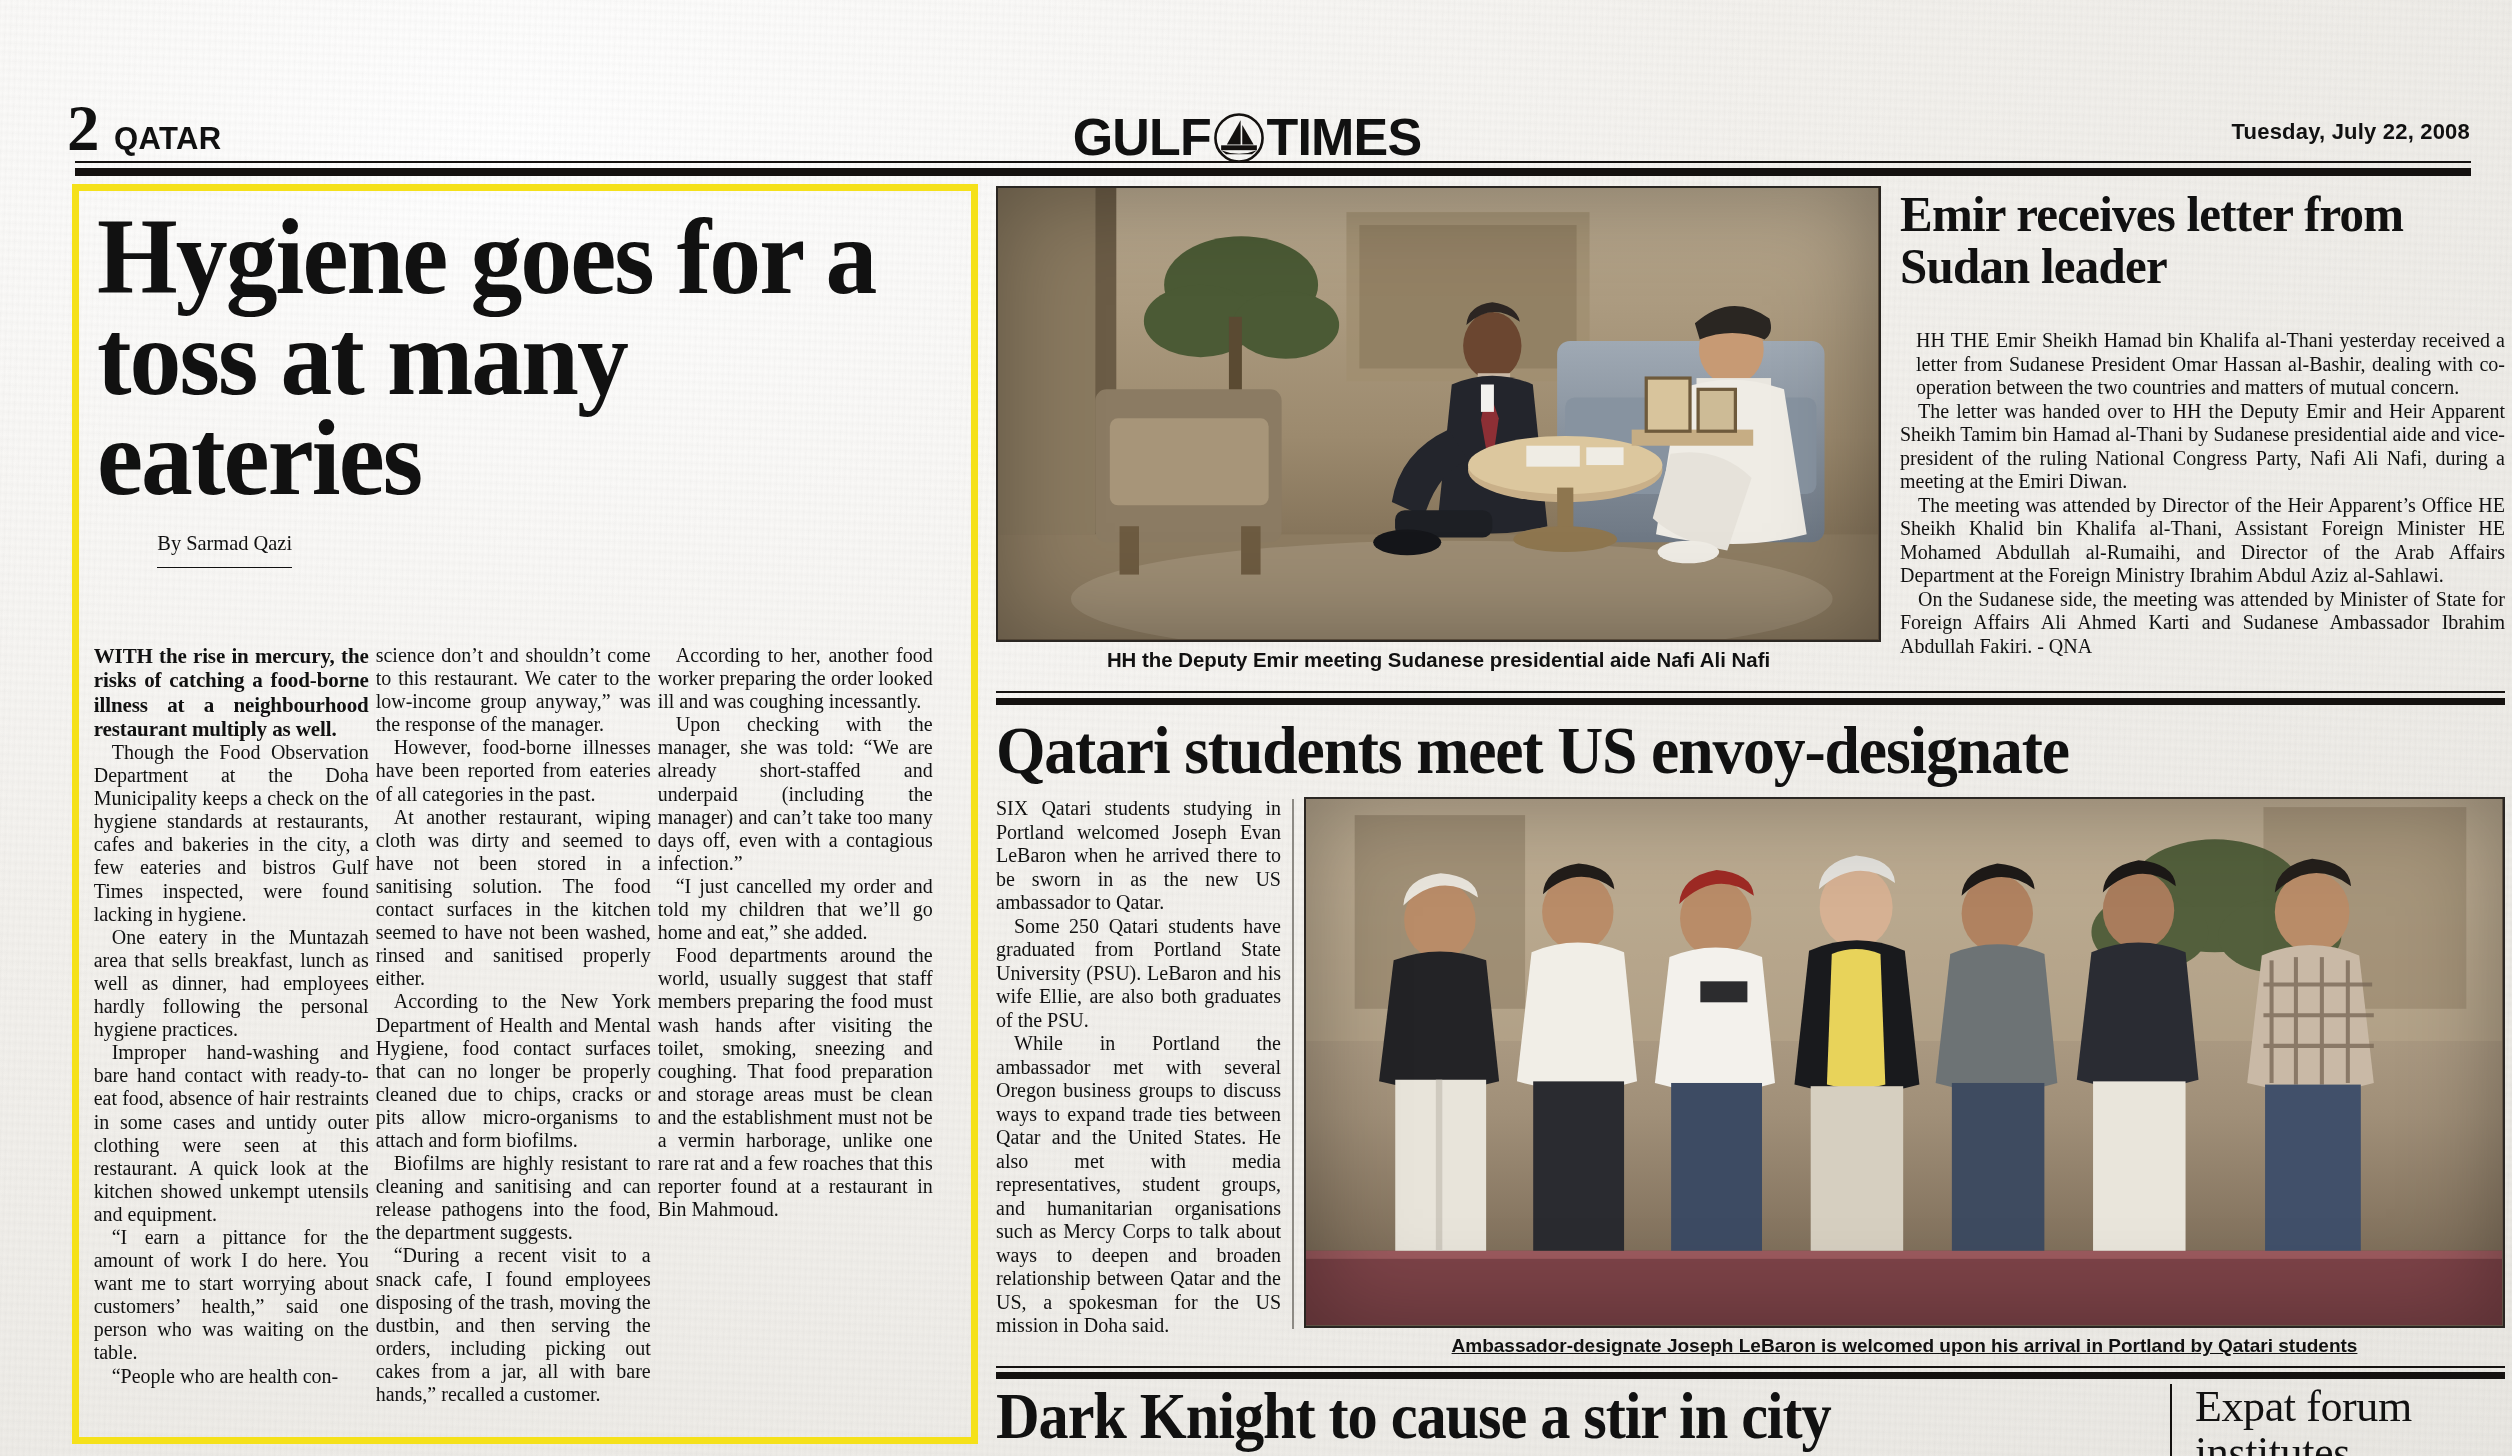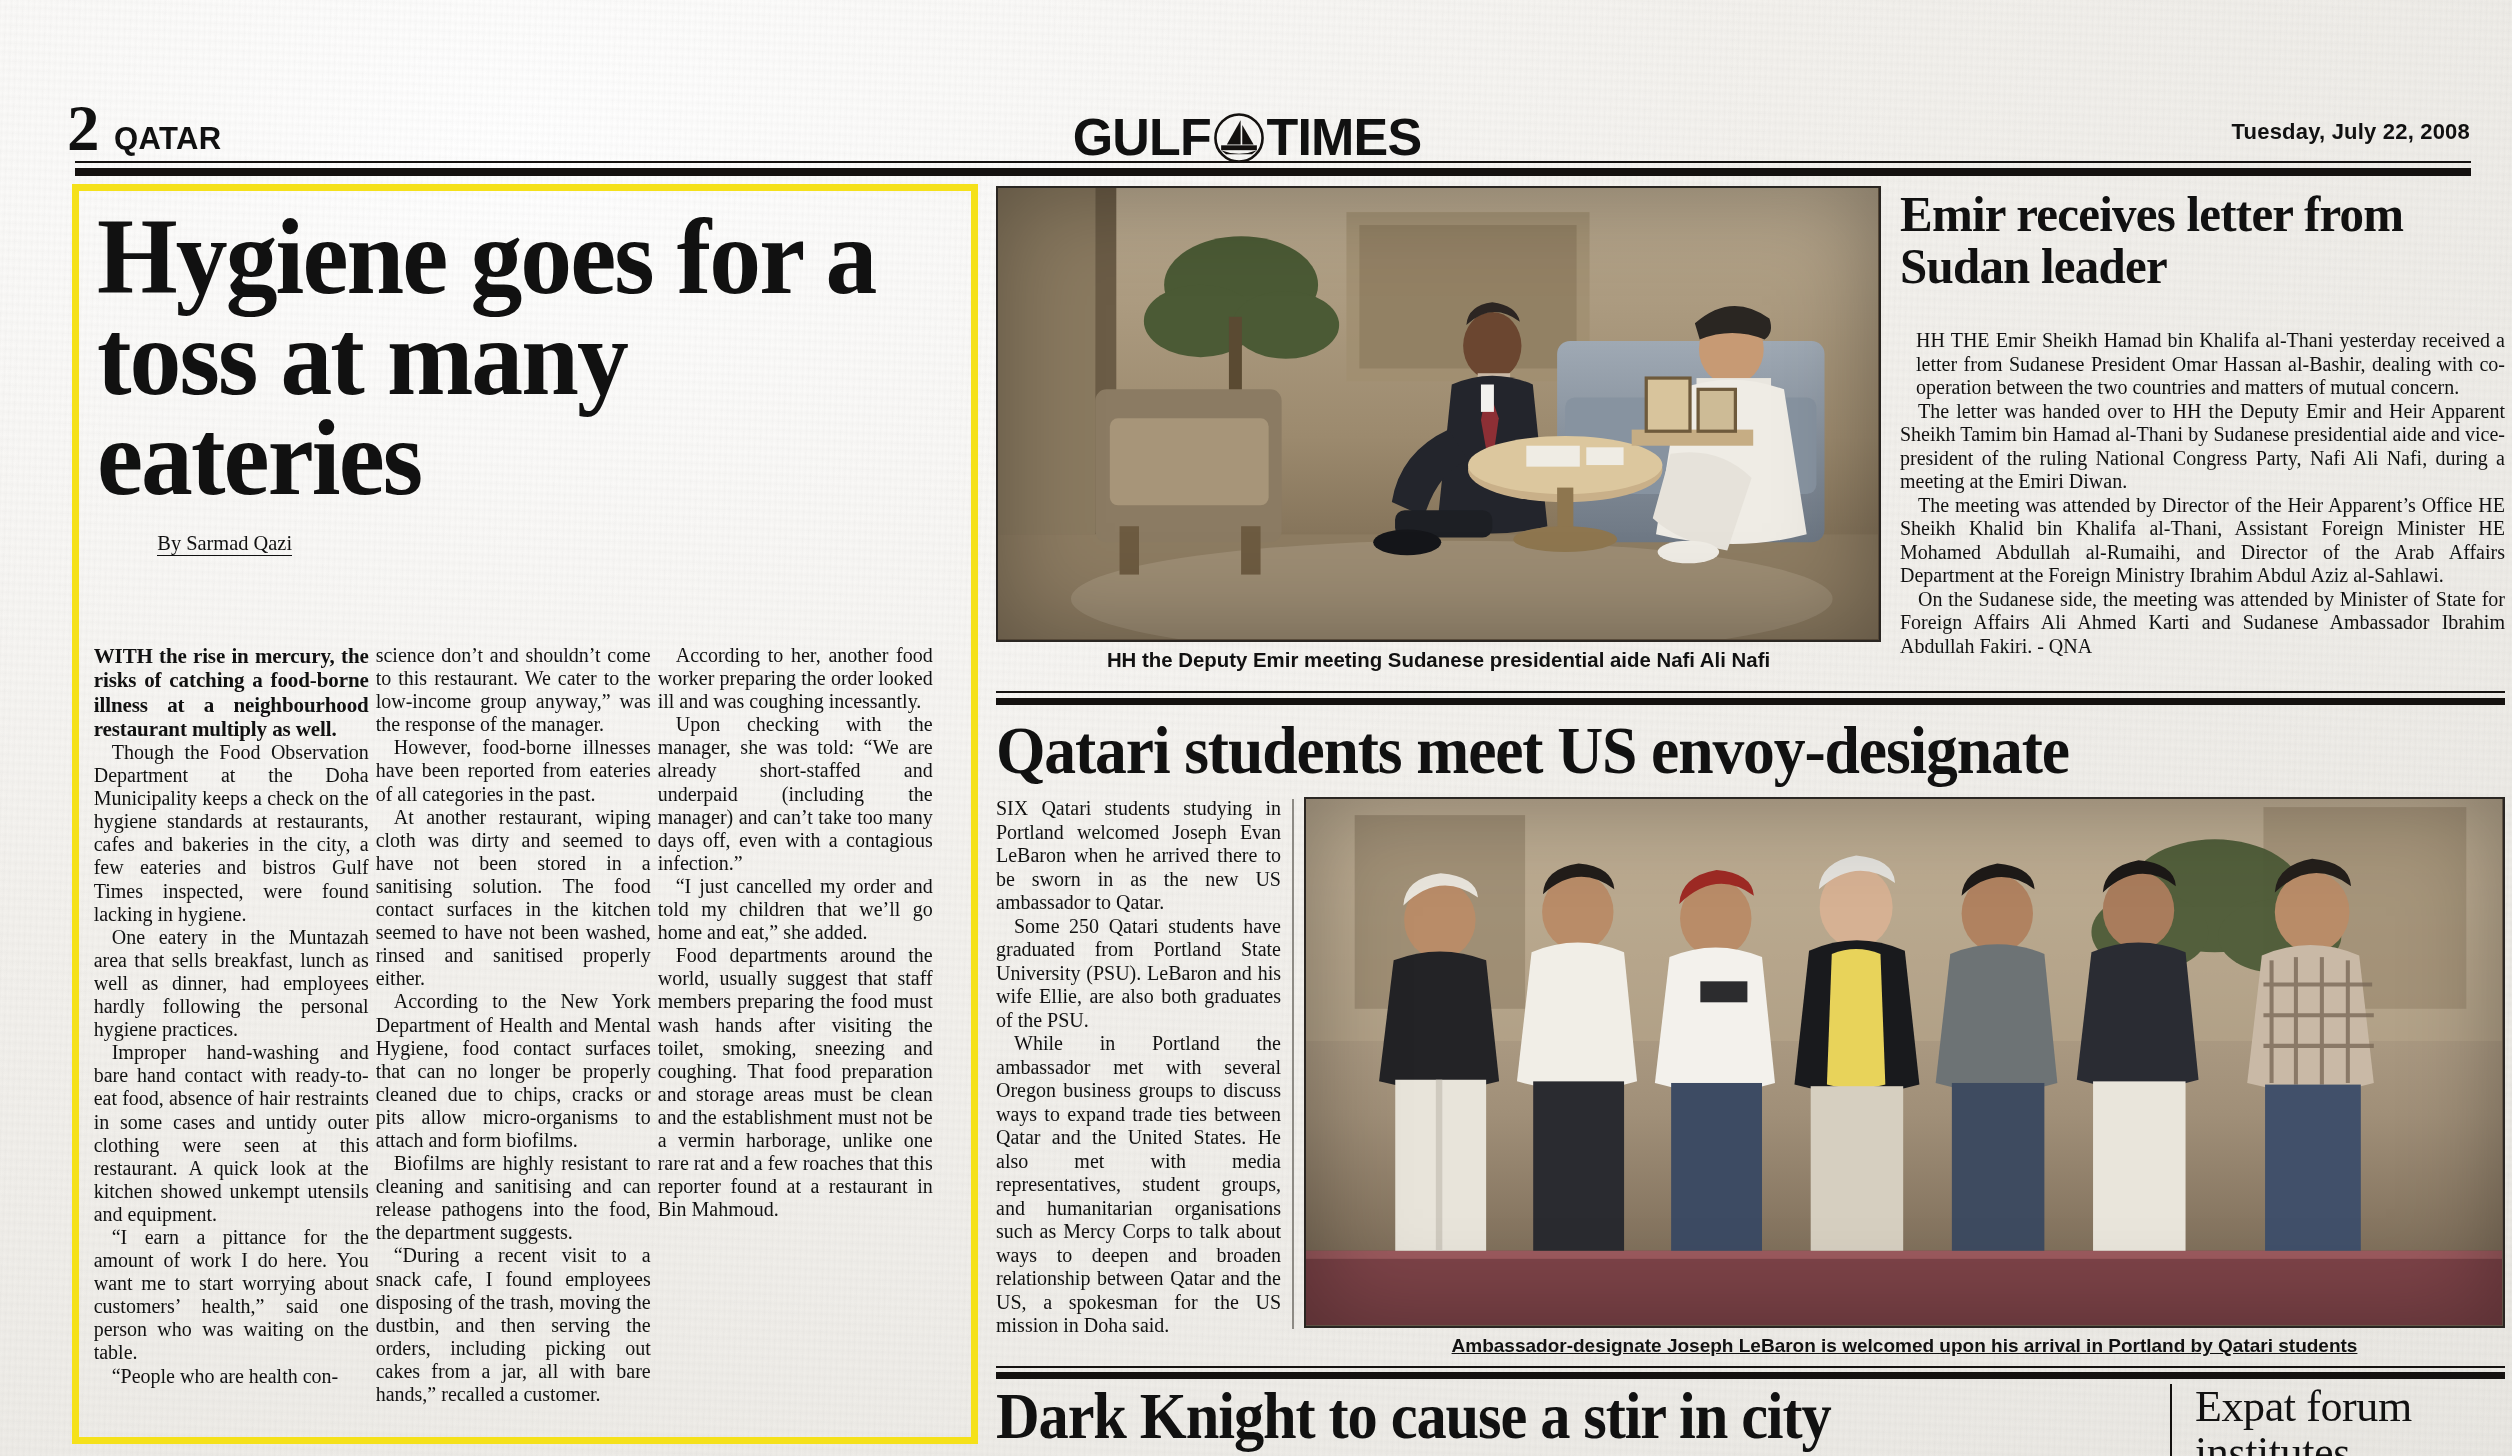--- a/index.html
+++ b/index.html
@@ -118,21 +118,21 @@
   .byline-wrap {
     margin: 23px 0 0 0;
     text-align: center;
     width: 262px;
   }
   .byline {
     display: inline-block;
     font-family: "Liberation Serif", serif;
     font-size: 20.4px;
     border-bottom: 1.6px solid #111;
-    padding-bottom: 0;
+    padding-bottom: 12px;
   }
   .cols3 {
     position: absolute;
     left: 14.7px; top: 453px;
     width: 877px; height: 786px;
     display: flex;
     gap: 7px;
   }
   .col {
     width: 275px;

